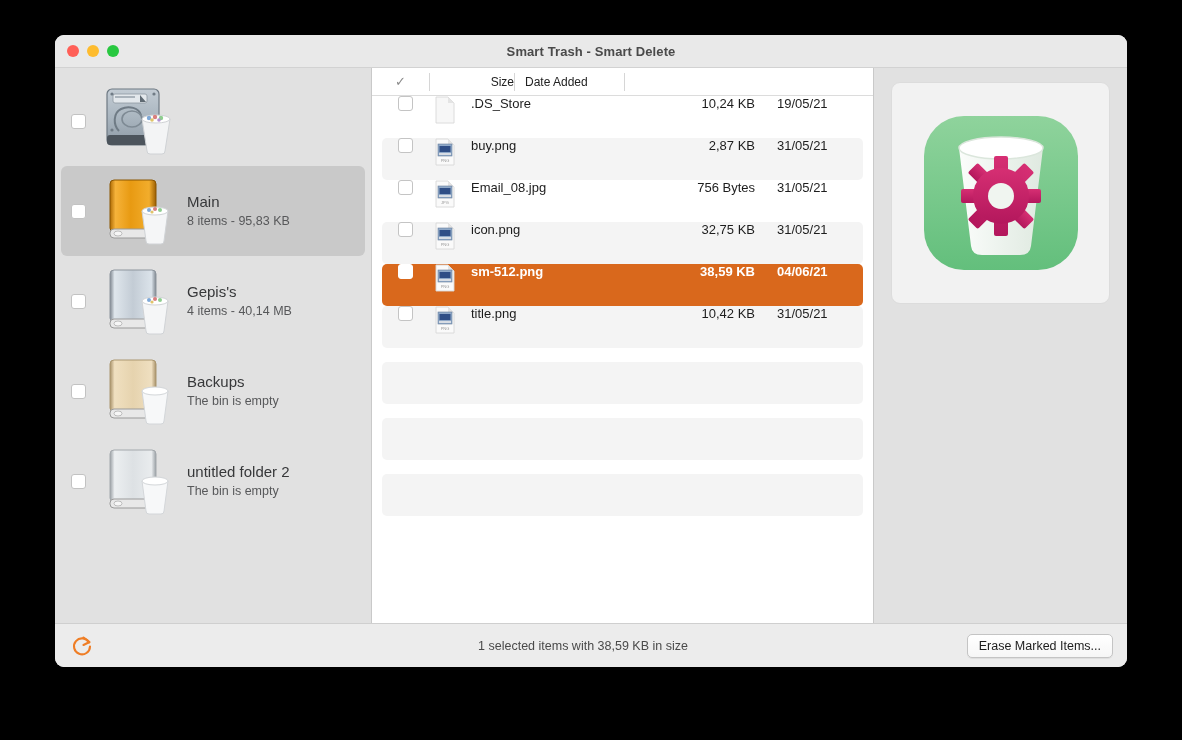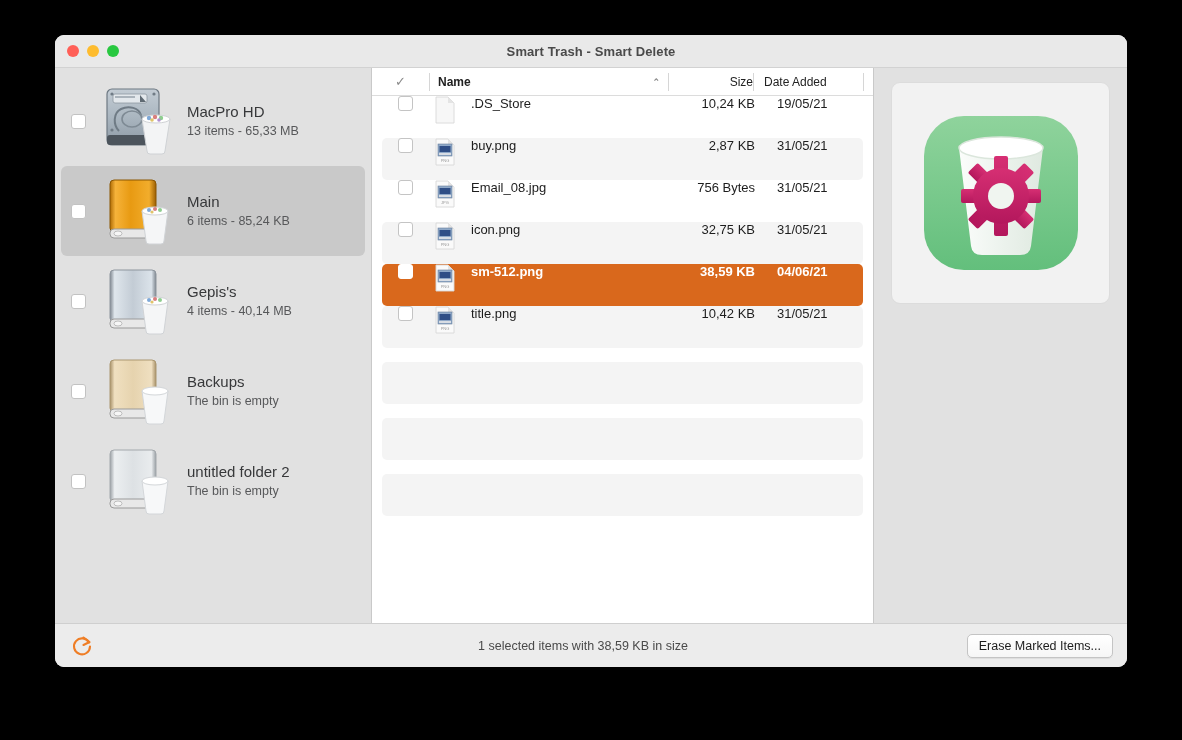--- a/index.html
+++ b/index.html
@@ -274,24 +274,20 @@
               <path d="M43 34 L48 66 Q48 69 51 69 L63 69 Q66 69 66 66 L71 34 Z" fill="#f3f4f5" stroke="#cfd2d5" stroke-width="1"></path>
               <ellipse cx="57" cy="34" rx="14" ry="4" fill="#ffffff" stroke="#cfd2d5" stroke-width="1"></ellipse>
               <circle cx="50" cy="33" r="2.2" fill="#7fa9d8"></circle>
                 <circle cx="56" cy="32" r="2.2" fill="#d87f7f"></circle>
               <circle cx="62" cy="33" r="2.2" fill="#8fce8f"></circle>
                 <circle cx="53" cy="35" r="1.8" fill="#e0c46a"></circle>
               <circle cx="60" cy="35" r="1.8" fill="#b08fd0"></circle>
             </g>
           </svg>
         </div>
-        <div class="drive-text">
-          <div class="drive-name">MacPro HD</div>
-          <div class="drive-sub">13 items - 65,33 MB</div>
-        </div>
       </div>
 
       <div class="drive-row selected">
         <div class="drive-check"></div>
         <div class="drive-icon">
           <svg viewBox="0 0 76 72">
             <defs>
               <linearGradient id="orG" x1="0" y1="0" x2="1" y2="0">
                 <stop offset="0" stop-color="#b06c05"></stop>
                   <stop offset="0.12" stop-color="#f6b33a"></stop>
@@ -308,21 +304,21 @@
               <ellipse cx="56" cy="36" rx="13" ry="4" fill="#ffffff" stroke="#d0d3d6" stroke-width="1"></ellipse>
               <circle cx="50" cy="35" r="2" fill="#7fa9d8"></circle>
                 <circle cx="56" cy="34" r="2" fill="#d87f7f"></circle>
               <circle cx="61" cy="35" r="2" fill="#8fce8f"></circle>
                 <circle cx="53" cy="37" r="1.6" fill="#e0c46a"></circle>
             </g>
           </svg>
         </div>
         <div class="drive-text">
           <div class="drive-name">Main</div>
-          <div class="drive-sub">6 items - 85,24 KB</div>
+          <div class="drive-sub">8 items - 95,83 KB</div>
         </div>
       </div>
 
       <div class="drive-row">
         <div class="drive-check"></div>
         <div class="drive-icon">
           <svg viewBox="0 0 76 72">
             <defs>
               <linearGradient id="blG" x1="0" y1="0" x2="1" y2="0">
                 <stop offset="0" stop-color="#7f8790"></stop>
@@ -406,24 +402,20 @@
           <div class="drive-sub">The bin is empty</div>
         </div>
       </div>
     </div>
 
     <div id="filelist">
 
       <div id="table-header">
         <div class="th th-check">
           <span class="header-check">✓</span>
-        </div>
-        <div class="th th-name">
-          <span>Name</span>
-          <span class="sort-caret">⌃</span>
         </div>
         <div class="th th-size">
           <span>Size</span>
         </div>
         <div class="th th-date">
           <span>Date Added</span>
         </div>
         <div class="th th-spacer"></div>
       </div>
 

